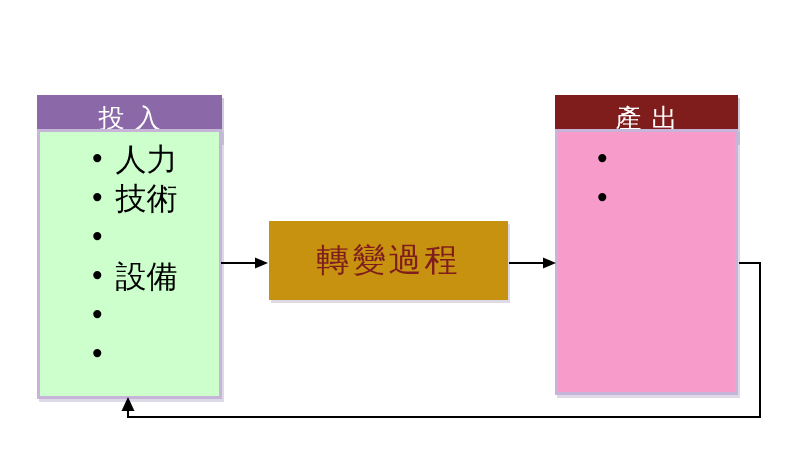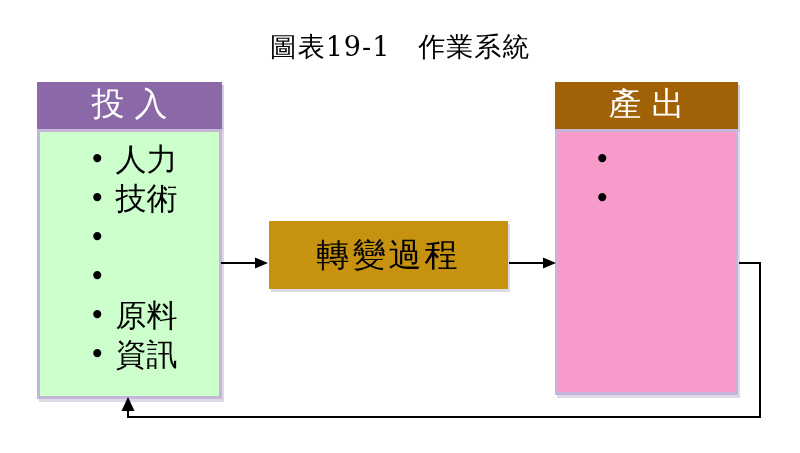--- a/index.html
+++ b/index.html
@@ -5,92 +5,91 @@
   html,body{margin:0;padding:0;background:#fff;}
   .stage{
     position:relative;width:800px;height:453px;background:#ffffff;
     font-family:"DejaVu Serif","Liberation Serif",serif;overflow:hidden;
   }
   .title{
     position:absolute;top:29px;left:0;width:100%;text-align:center;
     font-size:27px;color:#000;letter-spacing:1px;white-space:pre;
   }
   .hdr{
-    position:absolute;display:flex;align-items:flex-start;justify-content:center;
-    color:#fff;font-size:33px;box-sizing:border-box;
+    position:absolute;display:flex;align-items:center;justify-content:center;
+    color:#fff;font-size:26px;box-sizing:border-box;
     box-shadow:2px 3px 0 rgba(170,160,190,0.55);
+    margin-top:13px;
   }
   .hdr .hdr-label{letter-spacing:10px;text-indent:10px;}
   .hdr-input{left:37px;top:82px;width:185px;height:47px;}
   .hdr-output{left:555px;top:82px;width:183px;height:47px;}
   .body{
     position:absolute;box-sizing:border-box;border:3px solid #c6b5d9;
     box-shadow:2px 3px 0 rgba(180,170,200,0.45);padding-top:8px;
   }
   .body-input{left:37px;top:129px;width:185px;height:270px;}
   .body-output{left:555px;top:129px;width:183px;height:266px;}
   .row{
     display:flex;align-items:center;height:39px;font-size:31px;color:#000;
   }
   .body-input .row{padding-left:49px;}
   .body-output .row{padding-left:36px;}
   .bul{font-size:28px;margin-right:10px;line-height:1;}
   .process{
-    position:absolute;left:269px;top:221px;width:239px;height:68px;
-    display:flex;align-items:center;justify-content:center;color:#000000;
+    position:absolute;left:269px;top:221px;width:239px;height:79px;
+    display:flex;align-items:center;justify-content:center;color:#7f1d1d;
     font-size:33px;box-shadow:2px 3px 0 rgba(180,170,200,0.45);
   }
   .process .proc-label{letter-spacing:3px;}
   .arrows{
     position:absolute;left:0;top:0;width:800px;height:453px;
     pointer-events:none;color:#000;
   }
   .arrows line,.arrows polyline{stroke:currentColor;stroke-width:2;fill:none;}
   .arrows polygon{fill:currentColor;stroke:none;}
 </style>
 </head>
 <body>
 
 <div class="stage">
 
-  <div class="title">圖表19-1　作業系統</div>
 
   <div class="hdr hdr-input" style="background-color: rgb(139, 104, 168);">
     <span class="hdr-label">投入</span>
   </div>
   <div class="body body-input" style="background-color: rgb(204, 255, 204);">
     <div class="row">
       <span class="bul">•</span>
       <span>人力</span>
     </div>
     <div class="row">
       <span class="bul">•</span>
       <span>技術</span>
     </div>
     <div class="row">
       <span class="bul">•</span>
     </div>
     <div class="row">
       <span class="bul">•</span>
+      <span>設備</span>
     </div>
     <div class="row">
       <span class="bul">•</span>
-      <span>原料</span>
     </div>
     <div class="row">
       <span class="bul">•</span>
-      <span>資訊</span>
     </div>
   </div>
 
   <div class="process" style="background-color: rgb(198, 146, 15);">
     <span class="proc-label">轉變過程</span>
   </div>
 
-  <div class="hdr hdr-output" style="background-color: #a16207; font-family: Liberation Serif, serif;">
+  <div class="hdr hdr-output" style="background-color: #7f1d1d; font-family: Liberation Serif, serif;">
     <span class="hdr-label">產出</span>
   </div>
   <div class="body body-output" style="background-color: rgb(247, 156, 202);">
     <div class="row">
       <span class="bul">•</span>
     </div>
     <div class="row">
       <span class="bul">•</span>
     </div>
   </div>

